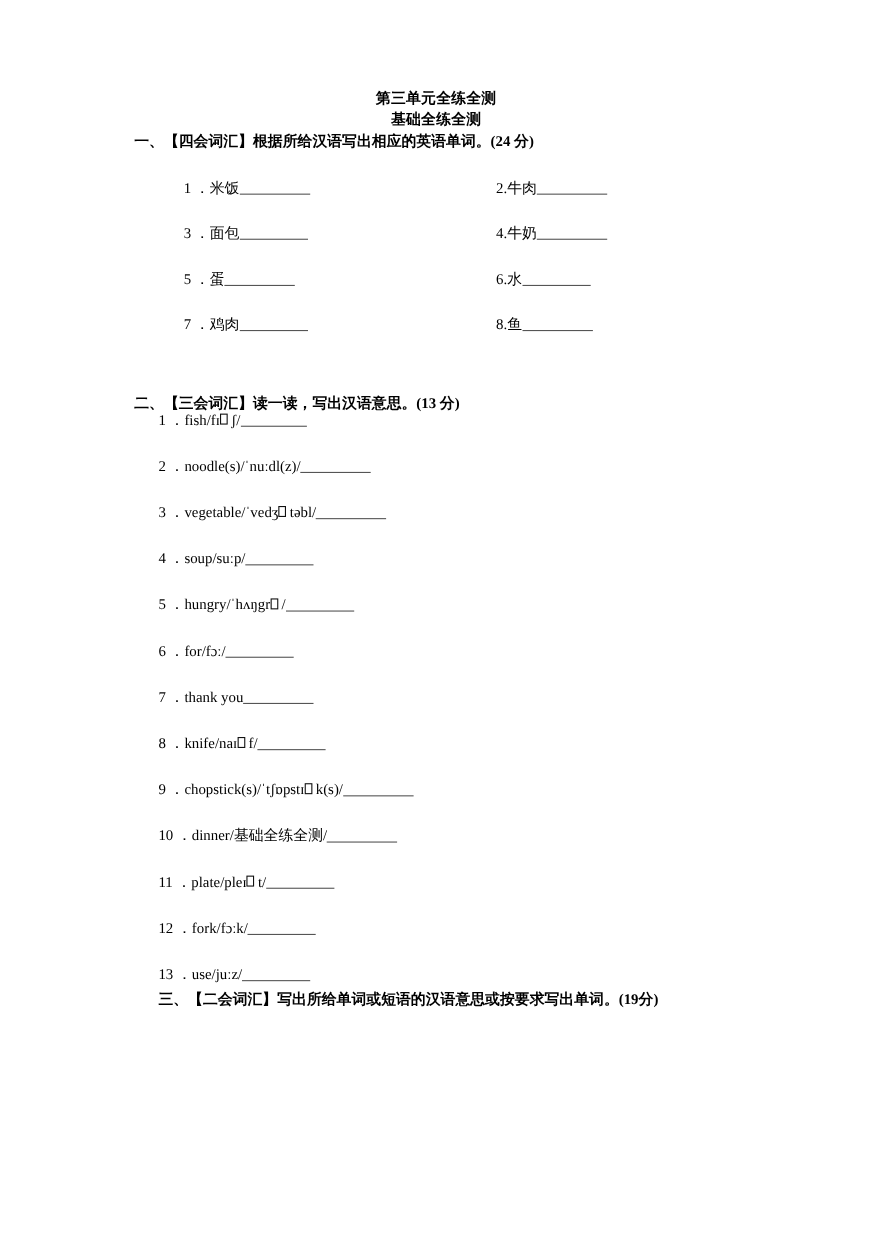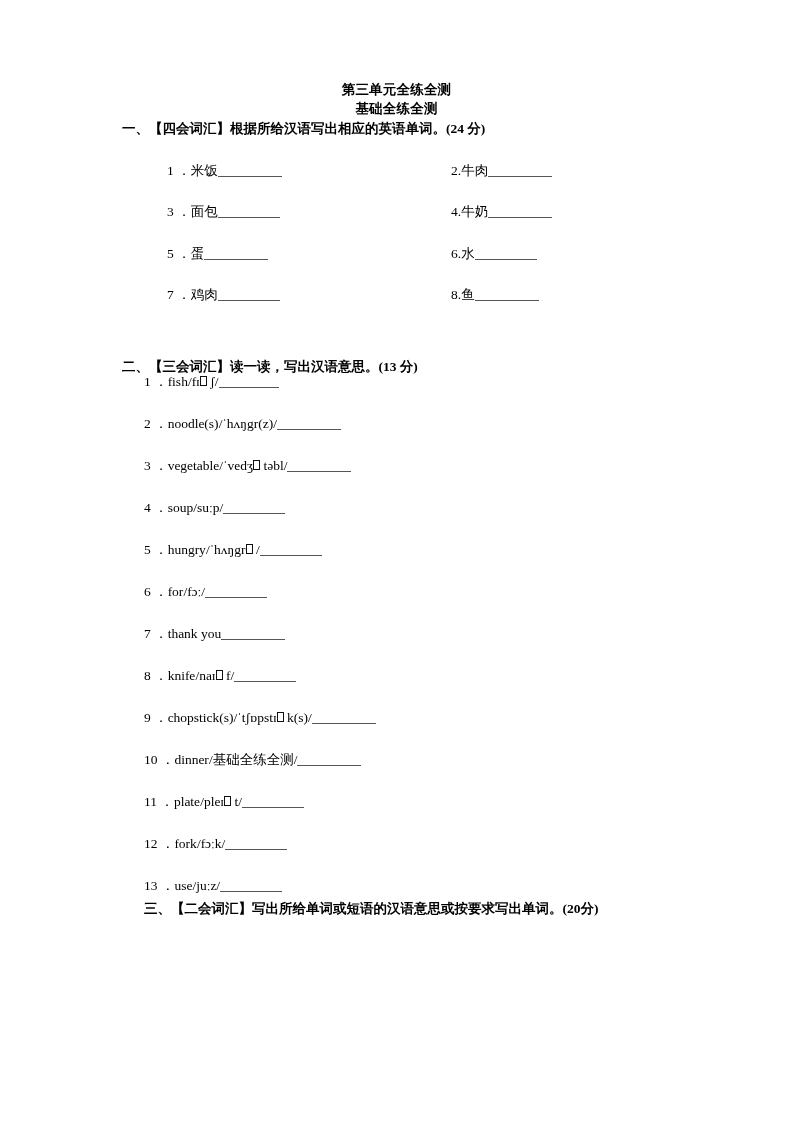--- a/index.html
+++ b/index.html
@@ -151,21 +151,21 @@
 
   <div class="grid-row" style="top:286px">
     <div class="cell left"><span class="num-serif">7 ．</span><span class="cn">鸡肉</span><span class="blank b62"></span></div>
     <div class="cell right"><span class="num-serif">8.</span><span class="cn">鱼</span><span class="blank b64"></span></div>
   </div>
 
   <div class="section-heading" id="sec2-heading"><span>二、【三会词汇】读一读，写出汉语意思。</span><span class="pts">(13 分)</span></div>
 
   <div class="ph-row" style="top:373px"><span class="idx">1 ．</span><span>fish</span><span>/fɪ</span><span class="tofu"></span><span> ʃ/</span><span class="blank b60"></span></div>
 
-  <div class="ph-row" style="top:415px"><span class="idx">2 ．</span><span>noodle(s)</span><span>/ˈhʌŋgr(z)/</span><span class="blank b64"></span></div>
+  <div class="ph-row" style="top:415px"><span class="idx">2 ．</span><span>noodle(s)</span><span>/ˈnuːdl(z)/</span><span class="blank b64"></span></div>
 
   <div class="ph-row" style="top:457px"><span class="idx">3 ．</span><span>vegetable</span><span>/ˈvedʒ</span><span class="tofu"></span><span> təbl/</span><span class="blank b64"></span></div>
 
   <div class="ph-row" style="top:499px"><span class="idx">4 ．</span><span>soup</span><span>/suːp/</span><span class="blank b62"></span></div>
 
   <div class="ph-row" style="top:541px"><span class="idx">5 ．</span><span>hungry</span><span>/ˈhʌŋgr</span><span class="tofu"></span><span> /</span><span class="blank b62"></span></div>
 
   <div class="ph-row" style="top:583px"><span class="idx">6 ．</span><span>for</span><span>/fɔː/</span><span class="blank b62"></span></div>
 
   <div class="ph-row" style="top:625px"><span class="idx">7 ．</span><span>thank you</span><span class="blank b64"></span></div>
@@ -175,16 +175,16 @@
   <div class="ph-row" style="top:709px"><span class="idx">9 ．</span><span>chopstick(s)</span><span>/ˈtʃɒpstɪ</span><span class="tofu"></span><span> k(s)/</span><span class="blank b64"></span></div>
 
   <div class="ph-row" style="top:751px"><span class="idx">10 ．</span><span>dinner</span><span>/基础全练全测/</span><span class="blank b64"></span></div>
 
   <div class="ph-row" style="top:793px"><span class="idx">11 ．</span><span>plate</span><span>/pleɪ</span><span class="tofu"></span><span> t/</span><span class="blank b62"></span></div>
 
   <div class="ph-row" style="top:835px"><span class="idx">12 ．</span><span>fork</span><span>/fɔːk/</span><span class="blank b62"></span></div>
 
   <div class="ph-row" style="top:877px"><span class="idx">13 ．</span><span>use</span><span>/juːz/</span><span class="blank b62"></span></div>
 
-  <div class="section-heading" id="sec3-heading"><span>三、【二会词汇】写出所给单词或短语的汉语意思或按要求写出单词。</span><span class="pts">(20</span><span class="pts">分)</span></div>
+  <div class="section-heading" id="sec3-heading"><span>三、【二会词汇】写出所给单词或短语的汉语意思或按要求写出单词。</span><span class="pts">(19</span><span class="pts">分)</span></div>
 
 
 </div>
 
 </body></html>

